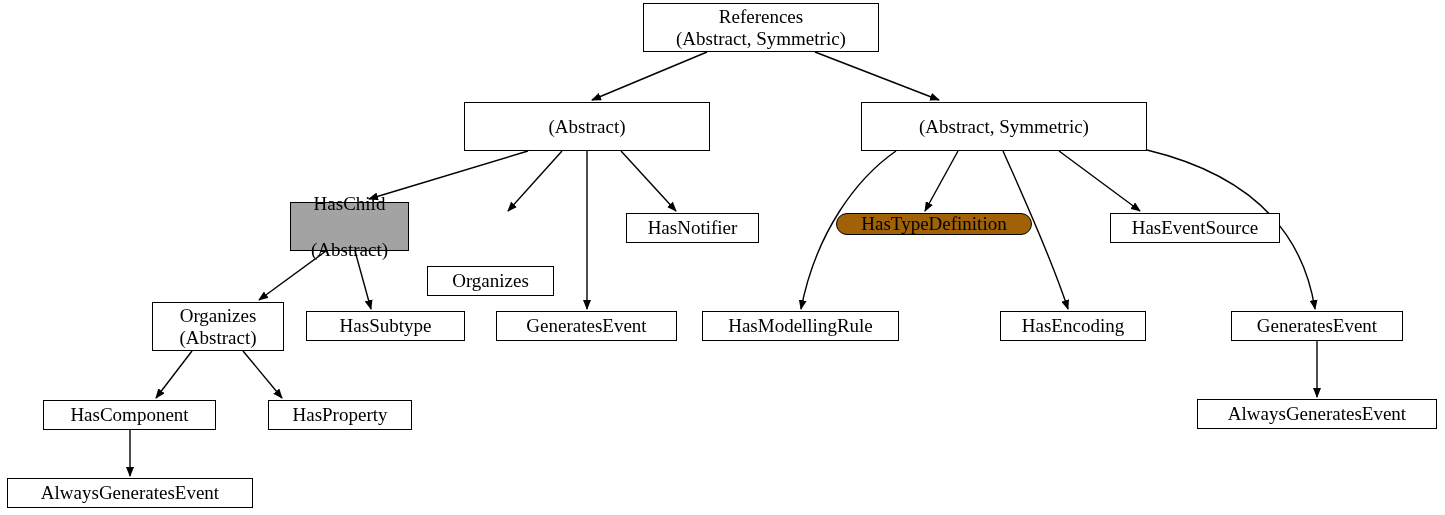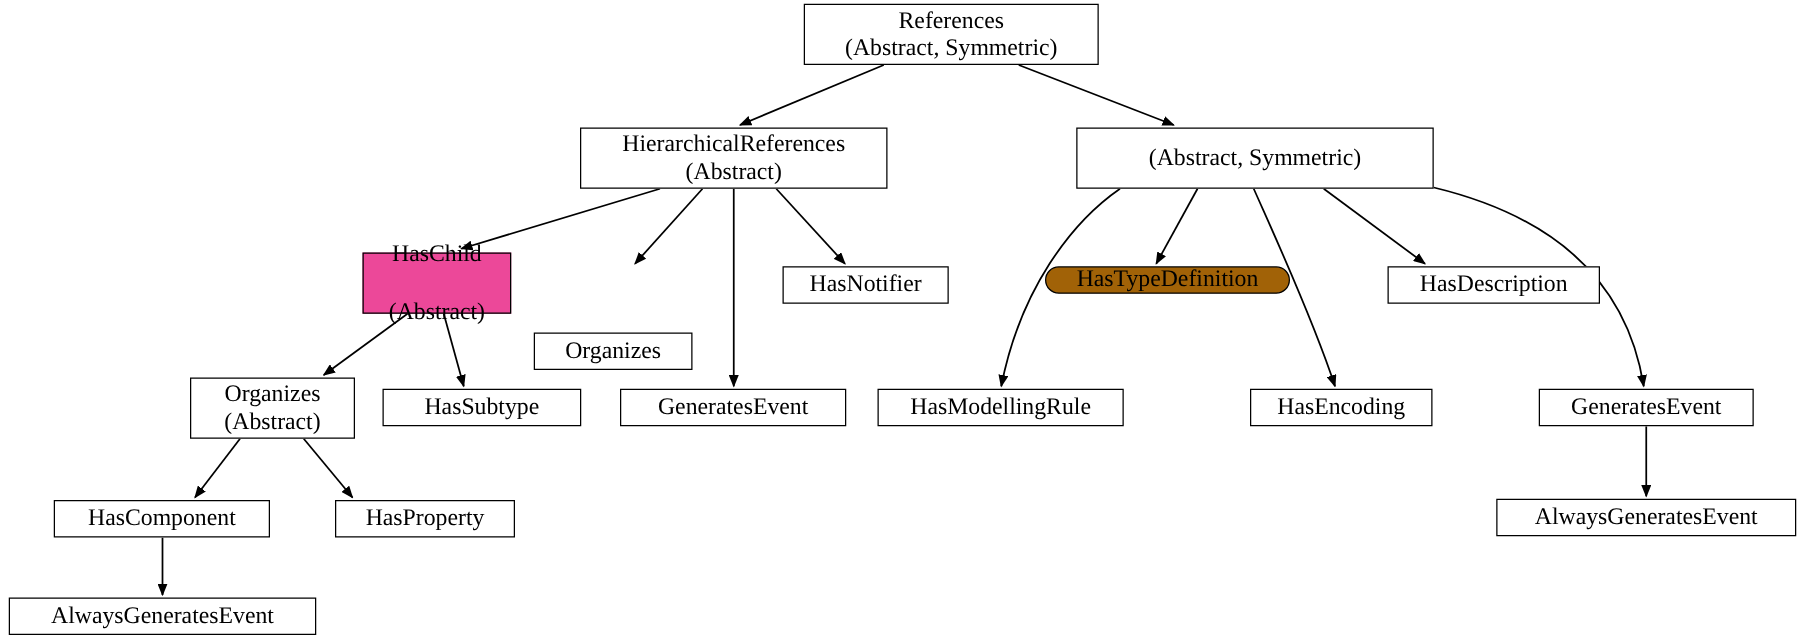--- a/index.html
+++ b/index.html
@@ -71,41 +71,40 @@
         <path d="M 1317,341 L 1317,397" fill="none" stroke="#000000" stroke-width="1.4" marker-end="url(#arrowhead)"></path>
         <path d="M 130,430 L 130,476" fill="none" stroke="#000000" stroke-width="1.4" marker-end="url(#arrowhead)"></path>
       </g>
   </svg>
   <div id="node-layer">
       <div class="node" style="left: 643px; top: 3px; width: 236px; height: 49px; border-color: rgb(0, 0, 0); background: rgb(255, 255, 255);">
         <span>References</span>
         <span class="ln2">(Abstract, Symmetric)</span>
       </div>
       <div class="node" style="left: 464px; top: 102px; width: 246px; height: 49px; border-color: rgb(0, 0, 0); background: rgb(255, 255, 255);">
-        <span>HierarchicalReferences</span>
         <span class="ln2">(Abstract)</span>
       </div>
       <div class="node" style="left: 861px; top: 102px; width: 286px; height: 49px; border-color: rgb(0, 0, 0); background: rgb(255, 255, 255);">
         <span class="ln2">(Abstract, Symmetric)</span>
       </div>
-      <div class="node" style="left: 290px; top: 202px; width: 119px; height: 49px; border-color: rgb(0, 0, 0); background: #ec4899; gap: 24px;">
+      <div class="node" style="left: 290px; top: 202px; width: 119px; height: 49px; border-color: rgb(0, 0, 0); background: #a3a3a3; gap: 24px;">
         <span>HasChild</span>
         <span class="ln2">(Abstract)</span>
       </div>
       <div class="node" style="left: 427px; top: 218px; width: 127px; height: 30px; border-color: rgb(0, 0, 0); background: rgb(255, 255, 255); margin-top: 48px;">
         <span>Organizes</span>
       </div>
       <div class="node" style="left: 626px; top: 213px; width: 133px; height: 30px; border-color: rgb(0, 0, 0); background: rgb(255, 255, 255);">
         <span>HasNotifier</span>
       </div>
       <div class="node" style="left: 836px; top: 213px; width: 196px; height: 22px; border-color: rgb(0, 0, 0); background: #a16207; border-radius: 15px;">
         <span>HasTypeDefinition</span>
       </div>
       <div class="node" style="left: 1110px; top: 213px; width: 170px; height: 30px; border-color: rgb(0, 0, 0); background: rgb(255, 255, 255);">
-        <span>HasDescription</span>
+        <span>HasEventSource</span>
       </div>
       <div class="node" style="left: 152px; top: 302px; width: 132px; height: 49px; border-color: rgb(0, 0, 0); background: rgb(255, 255, 255);">
         <span>Organizes</span>
         <span class="ln2">(Abstract)</span>
       </div>
       <div class="node" style="left: 306px; top: 311px; width: 159px; height: 30px; border-color: rgb(0, 0, 0); background: rgb(255, 255, 255);">
         <span>HasSubtype</span>
       </div>
       <div class="node" style="left: 496px; top: 311px; width: 181px; height: 30px; border-color: rgb(0, 0, 0); background: rgb(255, 255, 255);">
         <span>GeneratesEvent</span>

